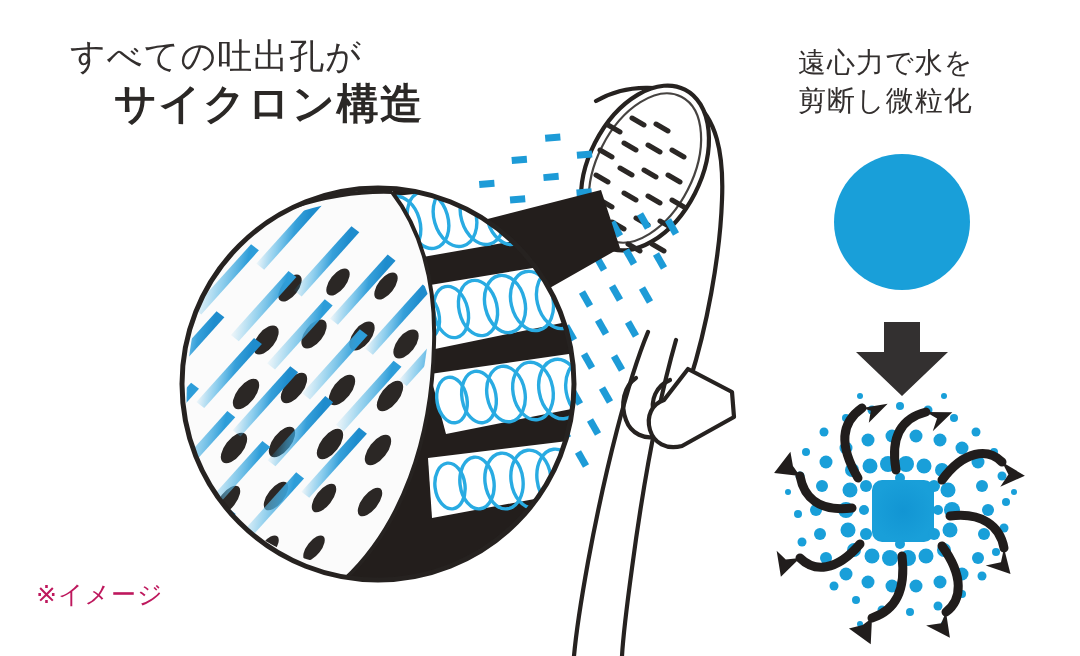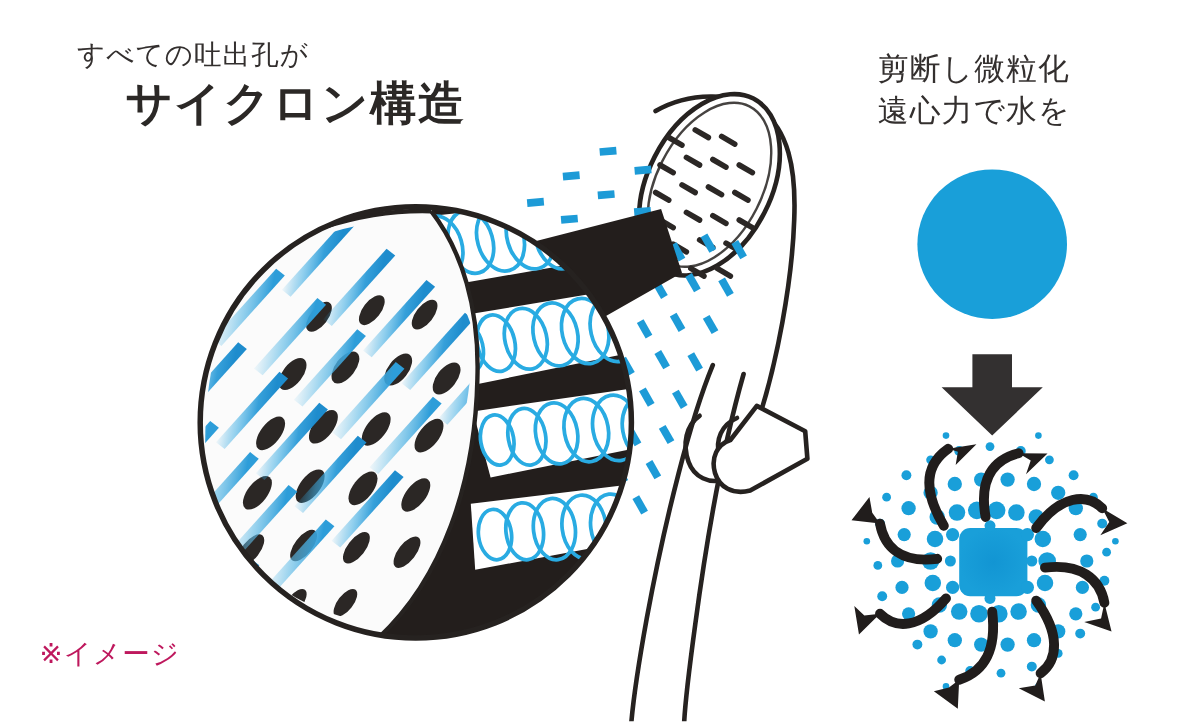--- a/index.html
+++ b/index.html
@@ -10,21 +10,21 @@
     font-family:"Liberation Sans","DejaVu Sans",sans-serif;
     color:#332f2e;
     overflow:hidden;
     position:relative;
   }
   #stage{position:relative;width:1080px;height:656px;background:#fff;overflow:hidden;}
 
   
   .headline{position:absolute;left:70px;top:38px;line-height:1.0;}
   .headline .line1{
-    font-size:25px;font-weight:400;letter-spacing:1px;color:#332f2e;
+    font-size:35px;font-weight:400;letter-spacing:1px;color:#332f2e;
     white-space:nowrap;display:block;
   }
   .headline .line2{
     font-size:42px;font-weight:700;letter-spacing:1.5px;color:#2b2826;
     white-space:nowrap;display:block;margin-top:10px;margin-left:44px;
   }
   .right-caption{
     position:absolute;left:798px;top:44px;
     font-size:28px;font-weight:400;line-height:1.35;letter-spacing:1px;
     color:#332f2e;white-space:nowrap;
@@ -44,22 +44,22 @@
 <body>
 
 <div id="stage">
 
   <div class="headline">
     <span class="line1">すべての吐出孔が</span>
     <span class="line2">サイクロン構造</span>
   </div>
 
   <div class="right-caption">
+    <span>遠心力で水を</span>
     <span>剪断し微粒化</span>
-    <span>遠心力で水を</span>
   </div>
 
   <div class="note">※イメージ</div>
 
   <div class="svg-layer">
   <svg width="1080" height="656" viewBox="0 0 1080 656" xmlns="http://www.w3.org/2000/svg">
     <defs>
 
       <linearGradient id="jetGrad" x1="0" y1="1" x2="0.35" y2="0">
         <stop offset="0%" stop-color="#2AA3DE" stop-opacity="0.05"></stop>

